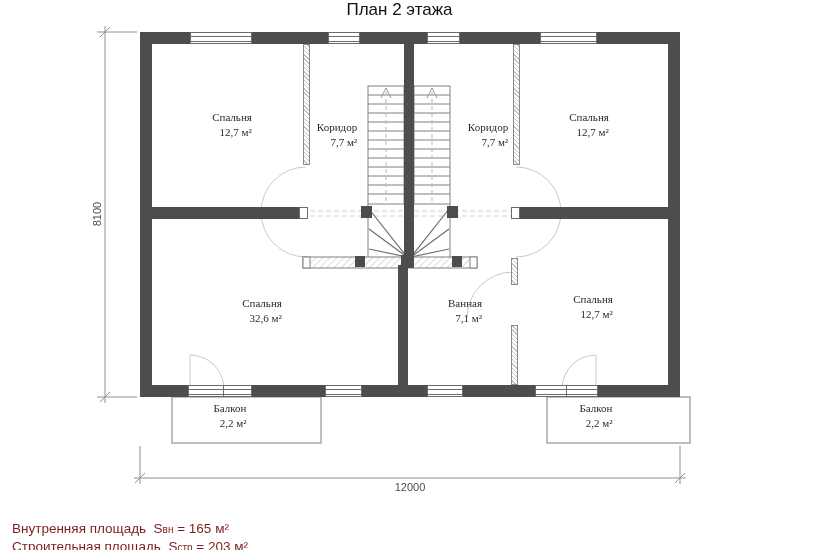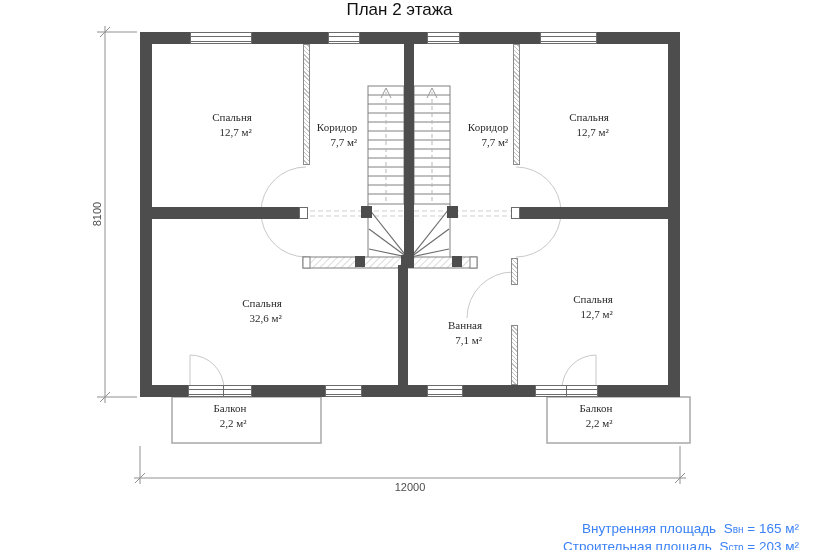--- a/index.html
+++ b/index.html
@@ -27,22 +27,22 @@
   .window .divider{position:absolute;top:0;bottom:0;width:1px;background:#6b6b6b;}
   
   .room-label{
     position:absolute;transform:translateX(-50%);text-align:right;
     font-size:11px;line-height:14.5px;color:#2b2b2b;white-space:nowrap;font-family:Liberation Serif, serif;
   }
   .dim-text{position:absolute;font-size:11px;color:#4d4d4d;}
   .dim-v{left:77px;top:208px;width:40px;text-align:center;transform:rotate(-90deg);}
   .dim-h{left:0;top:481px;width:820px;text-align:center;}
   .sum-line{
-    position:absolute;left:0;width:100%;text-align:right;
-    font-size:13.5px;color:#3b82f6;
+    position:absolute;left:12px;width:100%;text-align:left;
+    font-size:13.5px;color:#7f1d1d;
   }
   .sum-line .sub{font-size:10px;}
   svg{position:absolute;left:0;top:0;}
 </style>
 </head>
 <body>
 
 <div class="screen">
 
   <div class="title">План 2 этажа</div>
@@ -187,21 +187,21 @@
   </div>
   <div class="room-label" style="left:488px;top:120px;">
     <span>Коридор</span><br><span>7,7 м²</span>
   </div>
   <div class="room-label" style="left:589px;top:110px;">
     <span>Спальня</span><br><span>12,7 м²</span>
   </div>
   <div class="room-label" style="left:262px;top:296px;">
     <span>Спальня</span><br><span>32,6 м²</span>
   </div>
-  <div class="room-label" style="left:465px;top:318px;">
+  <div class="room-label" style="left:465px;top:296px;">
     <span>Ванная</span><br><span>7,1 м²</span>
   </div>
   <div class="room-label" style="left:593px;top:292px;">
     <span>Спальня</span><br><span>12,7 м²</span>
   </div>
   <div class="room-label" style="left:230px;top:401px;">
     <span>Балкон</span><br><span>2,2 м²</span>
   </div>
   <div class="room-label" style="left:596px;top:401px;">
     <span>Балкон</span><br><span>2,2 м²</span>

